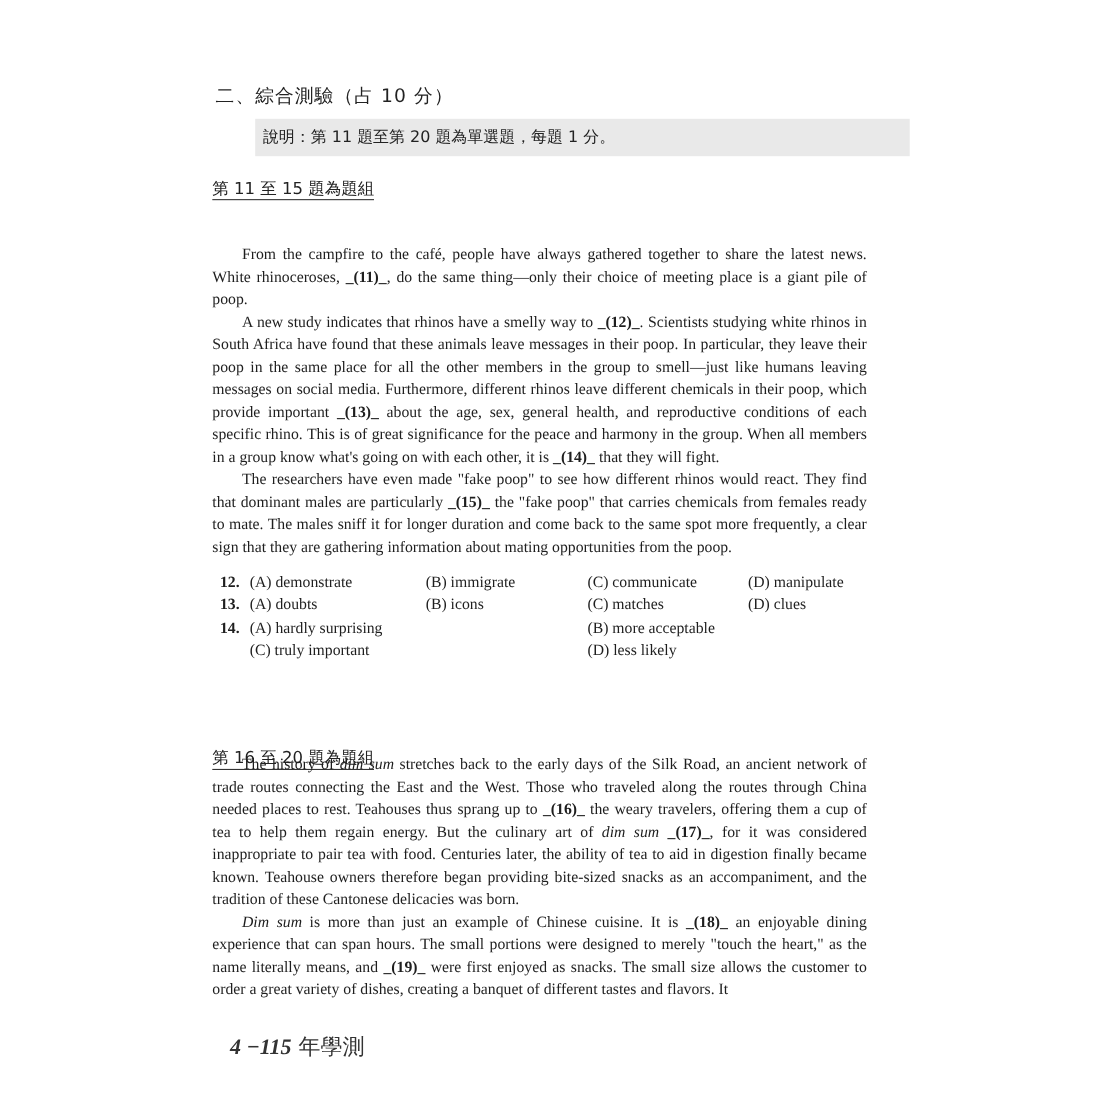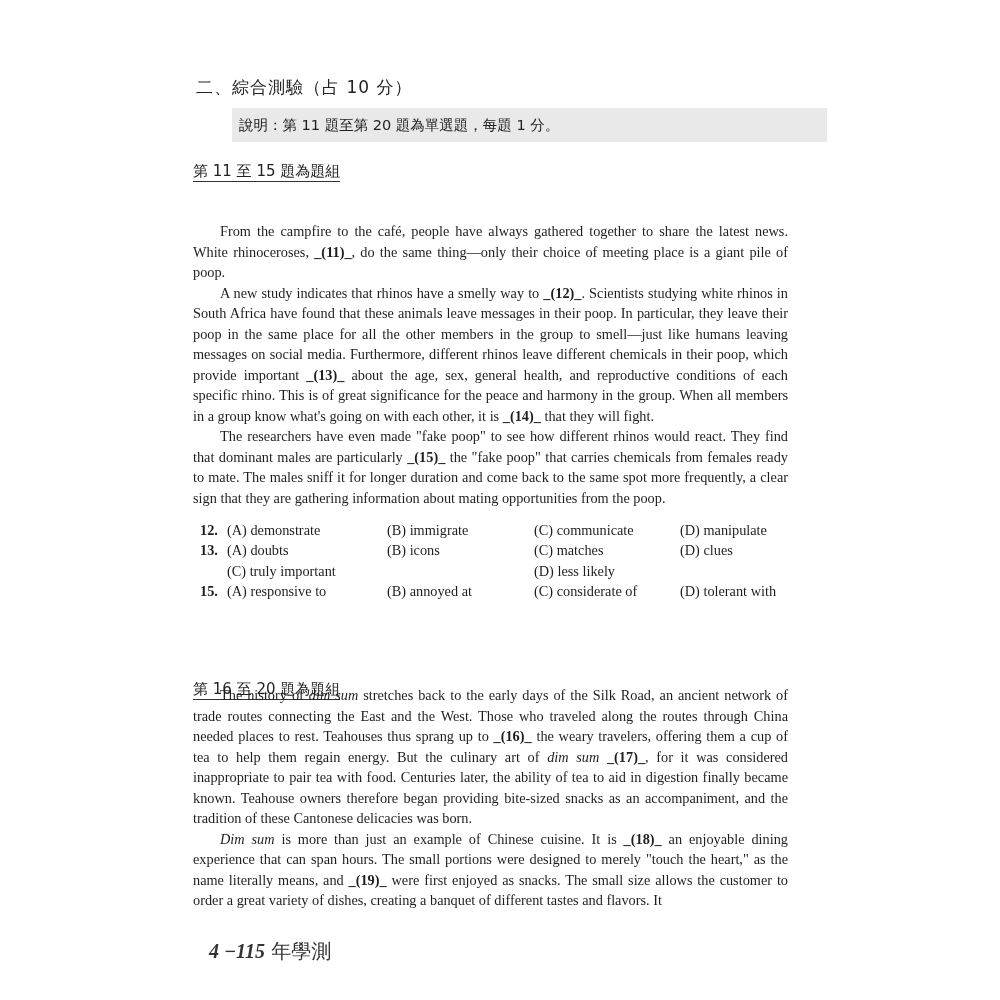--- a/index.html
+++ b/index.html
@@ -54,29 +54,27 @@
       <span class="d">(D) manipulate</span>
     </div>
     <div class="opt-row">
       <span class="num">13.</span>
       <span class="a">(A) doubts</span>
       <span class="b">(B) icons</span>
       <span class="c">(C) matches</span>
       <span class="d">(D) clues</span>
     </div>
     <div class="opt-row">
+      <span class="num">14.</span>
+      <span class="a">(A) hardly surprising</span>
+      <span class="c">(B) more acceptable</span>
+    </div>
+    <div class="opt-row">
       <span class="a">(C) truly important</span>
       <span class="c">(D) less likely</span>
-    </div>
-    <div class="opt-row">
-      <span class="num">15.</span>
-      <span class="a">(A) responsive to</span>
-      <span class="b">(B) annoyed at</span>
-      <span class="c">(C) considerate of</span>
-      <span class="d">(D) tolerant with</span>
     </div>
   </div>
 
   <div class="group-title cjk" style="top:680px;">第 16 至 20 題為題組</div>
 
   <div class="passage serif" style="top:685px;">
     <p><span>The history of </span><i>dim sum</i><span> stretches back to the early days of the Silk Road, an ancient network of trade routes connecting the East and the West. Those who traveled along the routes through China needed places to rest. Teahouses thus sprang up to </span><b>_(16)_</b><span> the weary travelers, offering them a cup of tea to help them regain energy. But the culinary art of </span><i>dim sum</i><span> </span><b>_(17)_</b><span>, for it was considered inappropriate to pair tea with food. Centuries later, the ability of tea to aid in digestion finally became known. Teahouse owners therefore began providing bite-sized snacks as an accompaniment, and the tradition of these Cantonese delicacies was born.</span></p>
     <p><i>Dim sum</i><span> is more than just an example of Chinese cuisine. It is </span><b>_(18)_</b><span> an enjoyable dining experience that can span hours. The small portions were designed to merely "touch the heart," as the name literally means, and </span><b>_(19)_</b><span> were first enjoyed as snacks. The small size allows the customer to order a great variety of dishes, creating a banquet of different tastes and flavors. It</span></p>
   </div>
 

